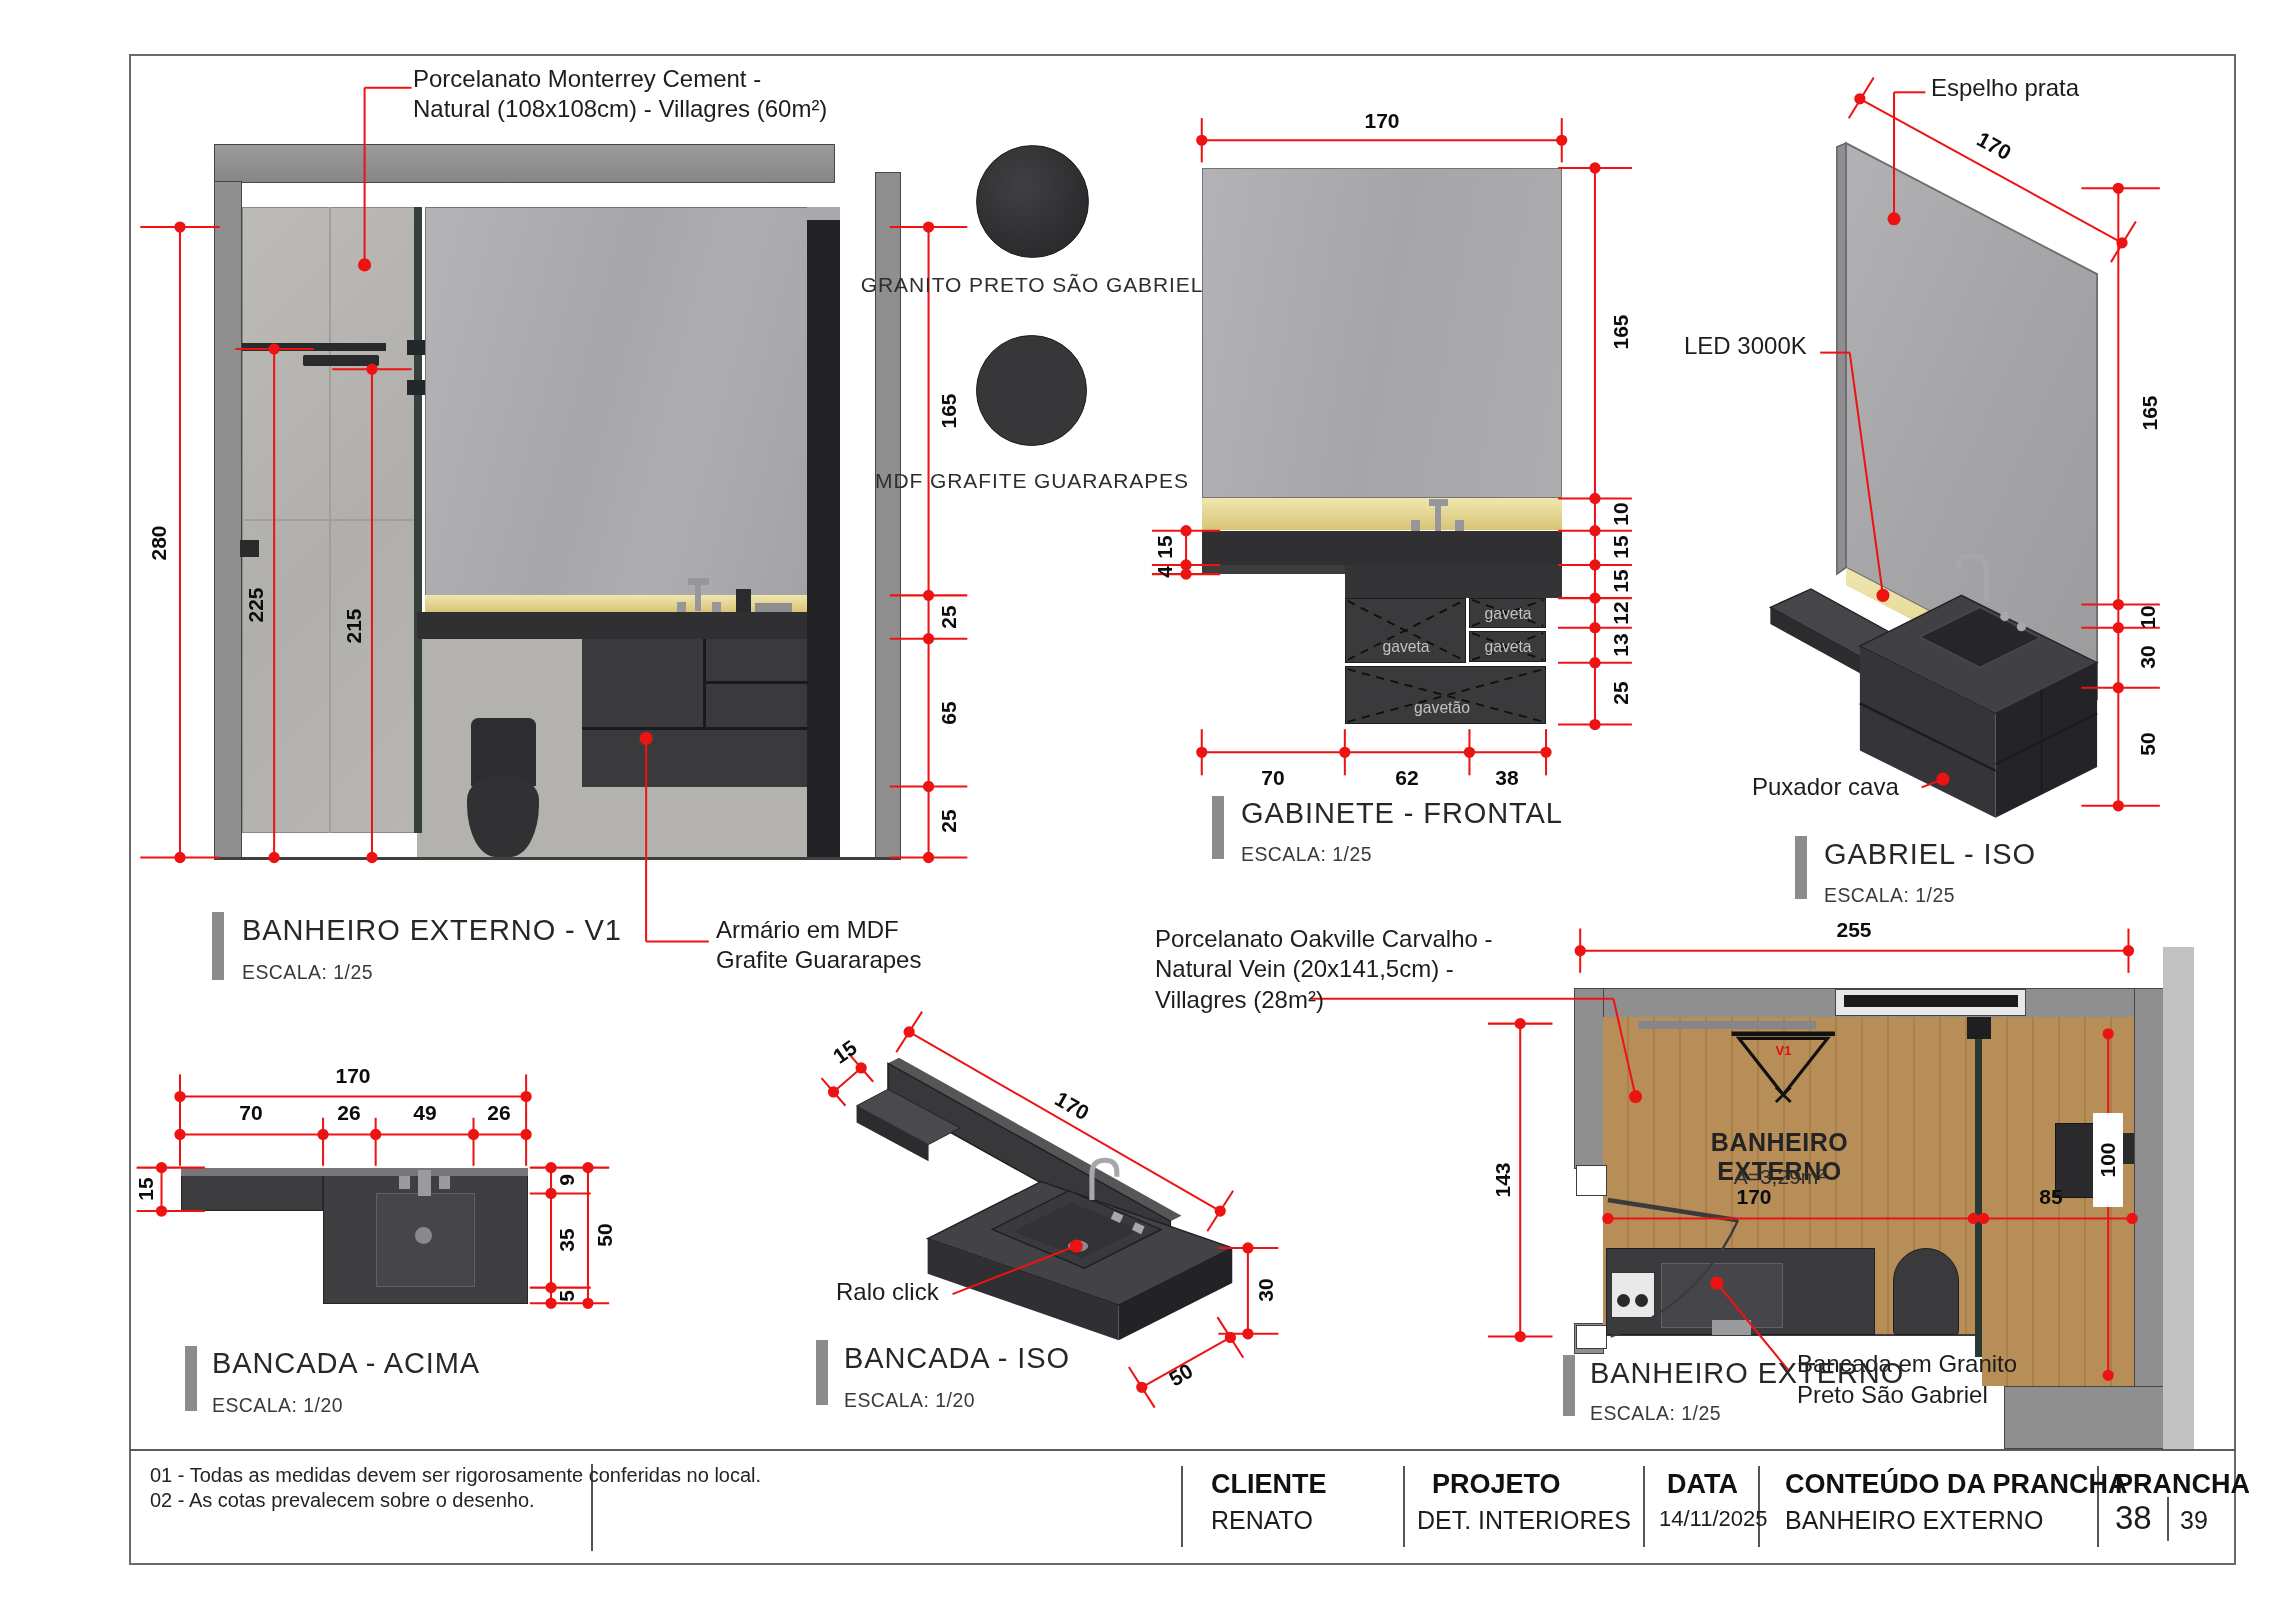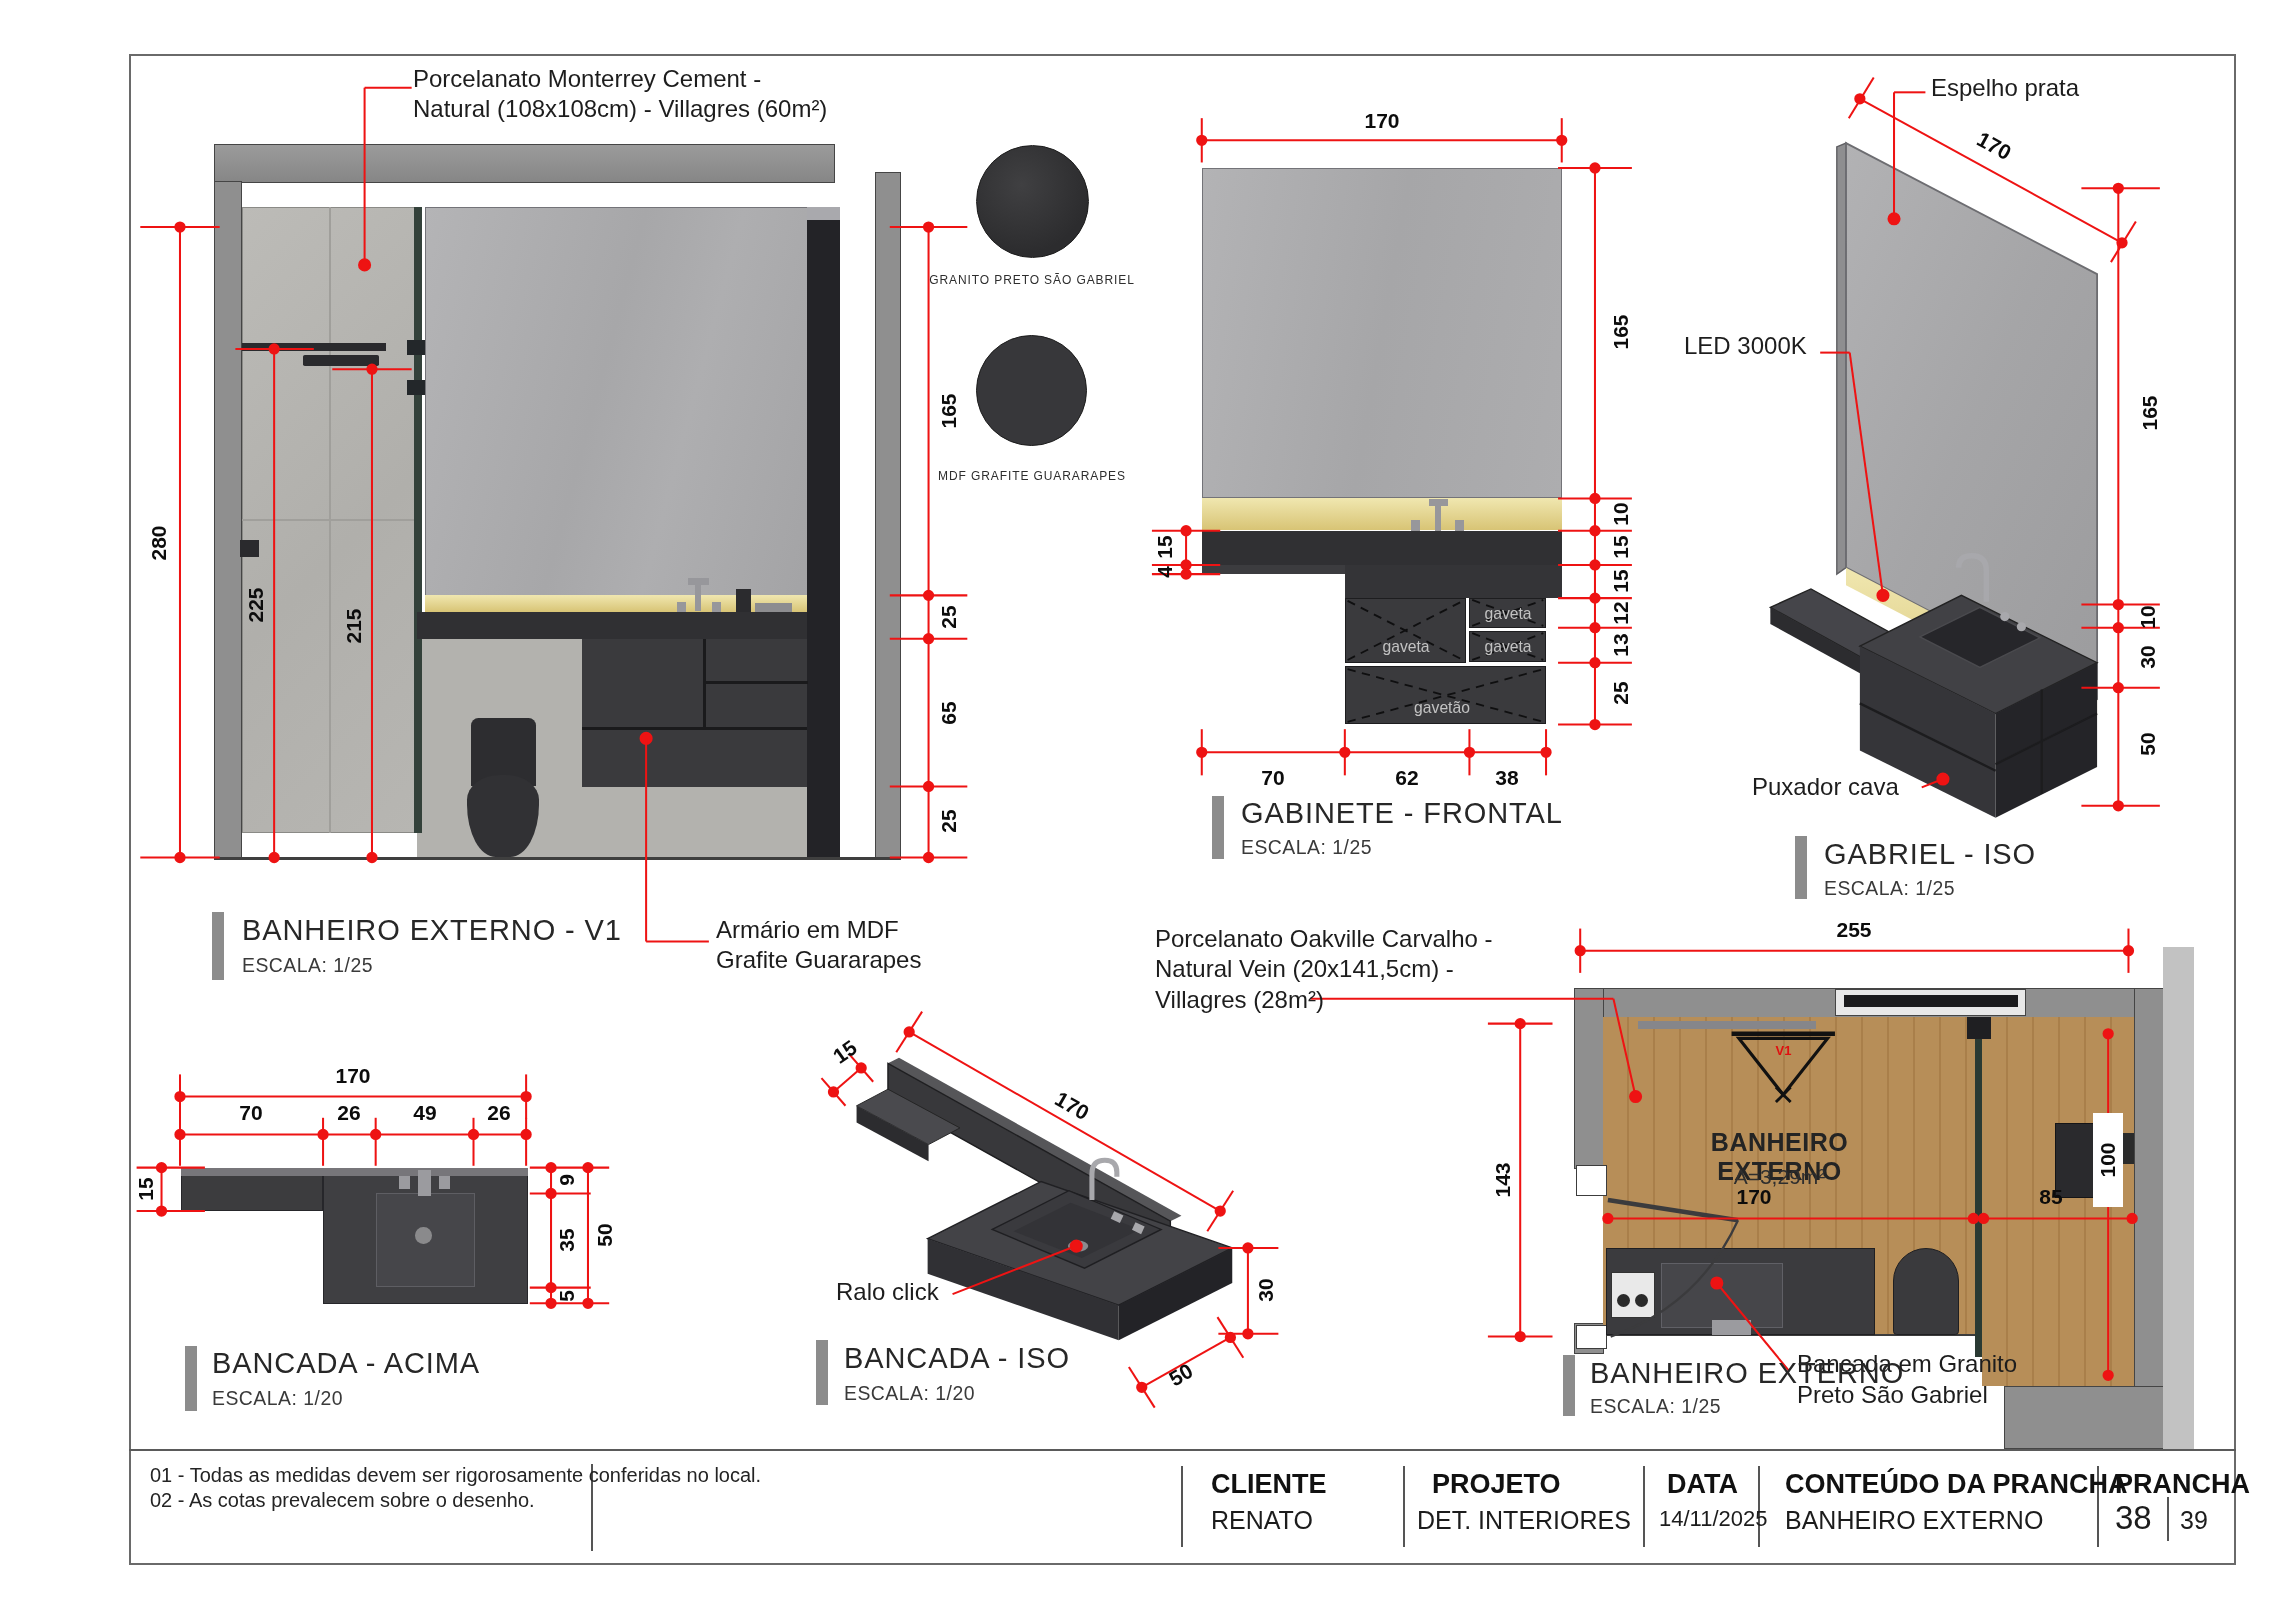--- a/index.html
+++ b/index.html
@@ -9,25 +9,25 @@
   .frame{position:absolute;left:129px;top:54px;width:2107px;height:1511px;
          border:2.8px solid #6a6a6a;box-sizing:border-box;}
   .wall{position:absolute;background:#8f8f8f;border:1.8px solid #454545;box-sizing:border-box;}
   .ovl{position:absolute;left:0;top:0;z-index:5;pointer-events:none;}
   
   .dn{position:absolute;z-index:7;transform:translate(-50%,-50%);font-weight:700;
       font-size:21px;color:#0c0c0c;white-space:nowrap;}
   .dnr{transform:translate(-50%,-50%) rotate(-90deg);}
   
   .ann{position:absolute;z-index:7;font-size:24px;color:#1d1d1d;white-space:nowrap;}
-  .mat{position:absolute;z-index:7;transform:translateX(-50%);font-size:12px;color:#2e2e2e;
+  .mat{position:absolute;z-index:7;transform:translateX(-50%);font-size:21px;color:#2e2e2e;
        letter-spacing:0.9px;white-space:nowrap;}
   
   .vt{position:absolute;z-index:7;font-size:29px;color:#272727;letter-spacing:0.9px;white-space:nowrap;}
-  .vs{position:absolute;z-index:7;font-size:19.4px;color:#3a3a3a;letter-spacing:0.5px;white-space:nowrap;}
+  .vs{position:absolute;z-index:7;font-size:19.4px;color:#3a3a3a;letter-spacing:0.5px;white-space:nowrap;margin-top:7px;}
   .vbar{position:absolute;z-index:7;width:12px;background:#8c8c8c;}
   .gav{position:absolute;z-index:7;transform:translate(-50%,-50%);font-size:15.7px;color:#c2c2c2;}
   
   .fl{position:absolute;z-index:7;font-weight:700;font-size:27px;color:#111;white-space:nowrap;}
   .fv{position:absolute;z-index:7;font-size:25px;color:#1c1c1c;white-space:nowrap;}
   .note{position:absolute;z-index:7;font-size:20px;color:#242424;line-height:25px;white-space:nowrap;}
   .circle{position:absolute;border-radius:50%;border:1.8px solid #1c1c1c;z-index:2;}
 </style>
 </head>
 <body>

